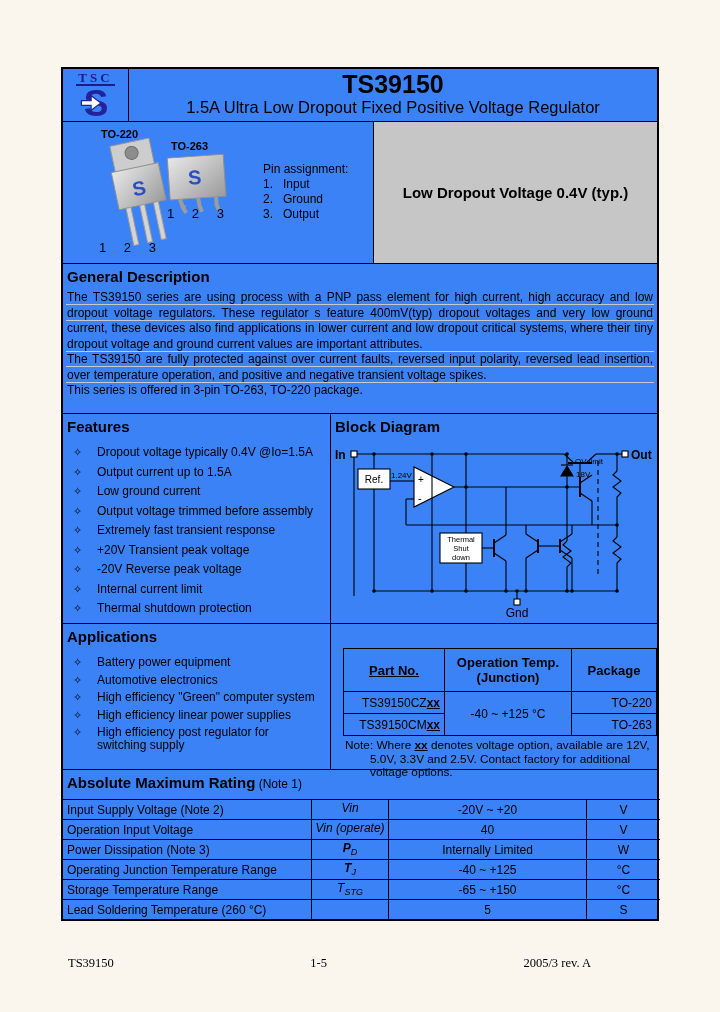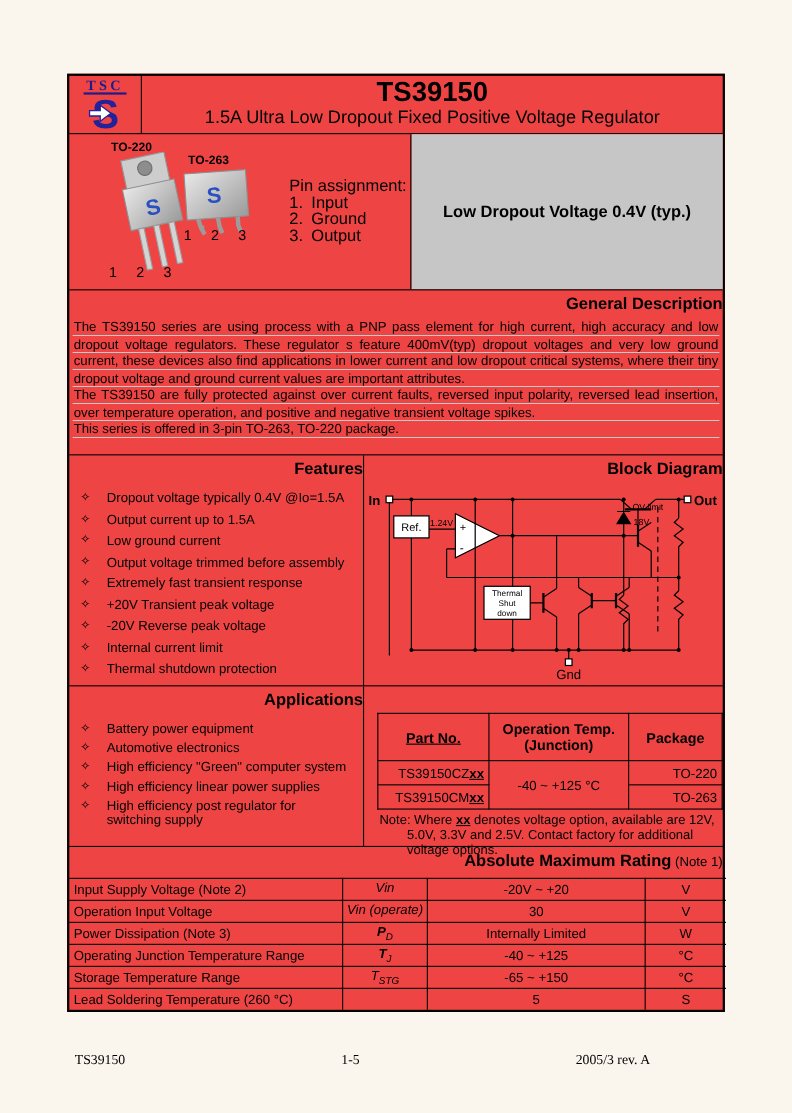--- a/index.html
+++ b/index.html
@@ -4,44 +4,44 @@
 <style>
   html,body{margin:0;padding:0;}
   body{
     width:720px;height:1012px;position:relative;
     background:#faf6ee;
     font-family:"Liberation Sans","DejaVu Sans",sans-serif;
     color:#000;
   }
   .sheet{
     position:absolute;left:61px;top:67px;width:594px;
-    background:#ef4444;border:2px solid #000;
+    background:#3b82f6;border:2px solid #000;
   }
   .row{position:relative;box-sizing:border-box;}
   .bt{border-top:1px solid #000;}
   
   .hdr{height:52px;display:flex;}
   .logo-cell{width:66px;border-right:1px solid #000;display:flex;flex-direction:column;align-items:center;padding-top:2px;box-sizing:border-box;}
   .logo-tsc{font-family:"Liberation Serif","DejaVu Serif",serif;font-size:13px;font-weight:bold;letter-spacing:3px;color:#1c1c8a;border-bottom:2px solid #1c1c8a;line-height:13px;padding:0 2px;}
   .title-cell{flex:1;text-align:center;padding-top:2px;}
   .doc-title{font-size:25px;font-weight:bold;line-height:26px;}
   .doc-subtitle{font-size:16.5px;line-height:20px;}
   
   .pkg{height:142px;display:flex;}
   .pkg-left{width:311px;position:relative;border-right:1px solid #000;box-sizing:border-box;}
   .pkg-gray{flex:1;background:#c6c6c6;display:flex;align-items:center;justify-content:center;}
   .pkg-gray-text{font-size:15px;font-weight:bold;}
   .pkg-label{position:absolute;font-size:11px;font-weight:bold;}
   .pkg-nums{position:absolute;font-size:13px;letter-spacing:7px;}
-  .pinassign{position:absolute;left:200px;top:40px;font-size:15px;line-height:15px;}
+  .pinassign{position:absolute;left:200px;top:40px;font-size:12px;line-height:15px;}
   .pinassign .pa-row{display:flex;}
   .pinassign .pa-num{width:20px;}
   
   .gd{height:150px;}
-  .sec-head{font-size:15px;font-weight:bold;padding:4px 0 2px 4px;line-height:18px;text-align:right;}
+  .sec-head{font-size:15px;font-weight:bold;padding:4px 0 2px 4px;line-height:18px;}
   .sec-head .note-sm{font-weight:normal;font-size:12px;margin-top:47px;}
   .gd-text{
     margin:2px 3px 0 3px;padding:0 1px;
     font-size:12px;line-height:15.5px;text-align:justify;
     background:repeating-linear-gradient(to bottom,transparent 0,transparent 14.5px,#c9c9c9 14.5px,#c9c9c9 15.5px);
   }
   .gd-text p{margin:0;}
   
   .fb{height:210px;display:flex;}
   .feat-cell{width:268px;border-right:1px solid #000;box-sizing:border-box;}
@@ -380,21 +380,21 @@
       <tbody>
           <tr>
         <td class="p">Input Supply Voltage (Note 2)</td>
         <td class="s"><span>Vin</span><sub></sub></td>
         <td class="v">-20V ~ +20</td>
         <td class="u">V</td>
       </tr>
       <tr>
         <td class="p">Operation Input Voltage</td>
         <td class="s"><span>Vin (operate)</span><sub></sub></td>
-        <td class="v">30</td>
+        <td class="v">40</td>
         <td class="u">V</td>
       </tr>
       <tr>
         <td class="p">Power Dissipation (Note 3)</td>
         <td class="s"><b>P</b><sub>D</sub></td>
         <td class="v">Internally Limited</td>
         <td class="u">W</td>
       </tr>
       <tr>
         <td class="p">Operating Junction Temperature Range</td>

